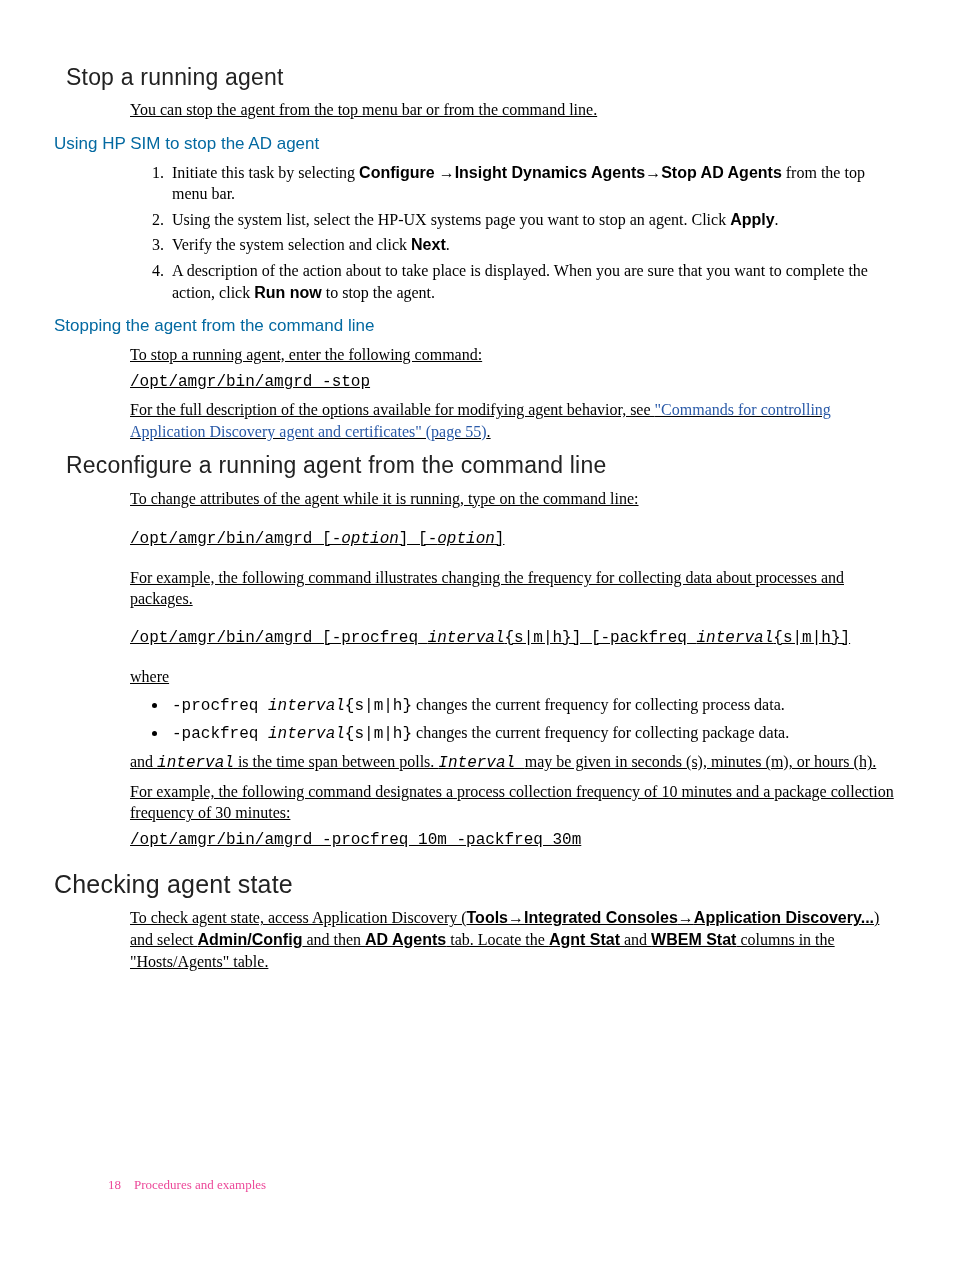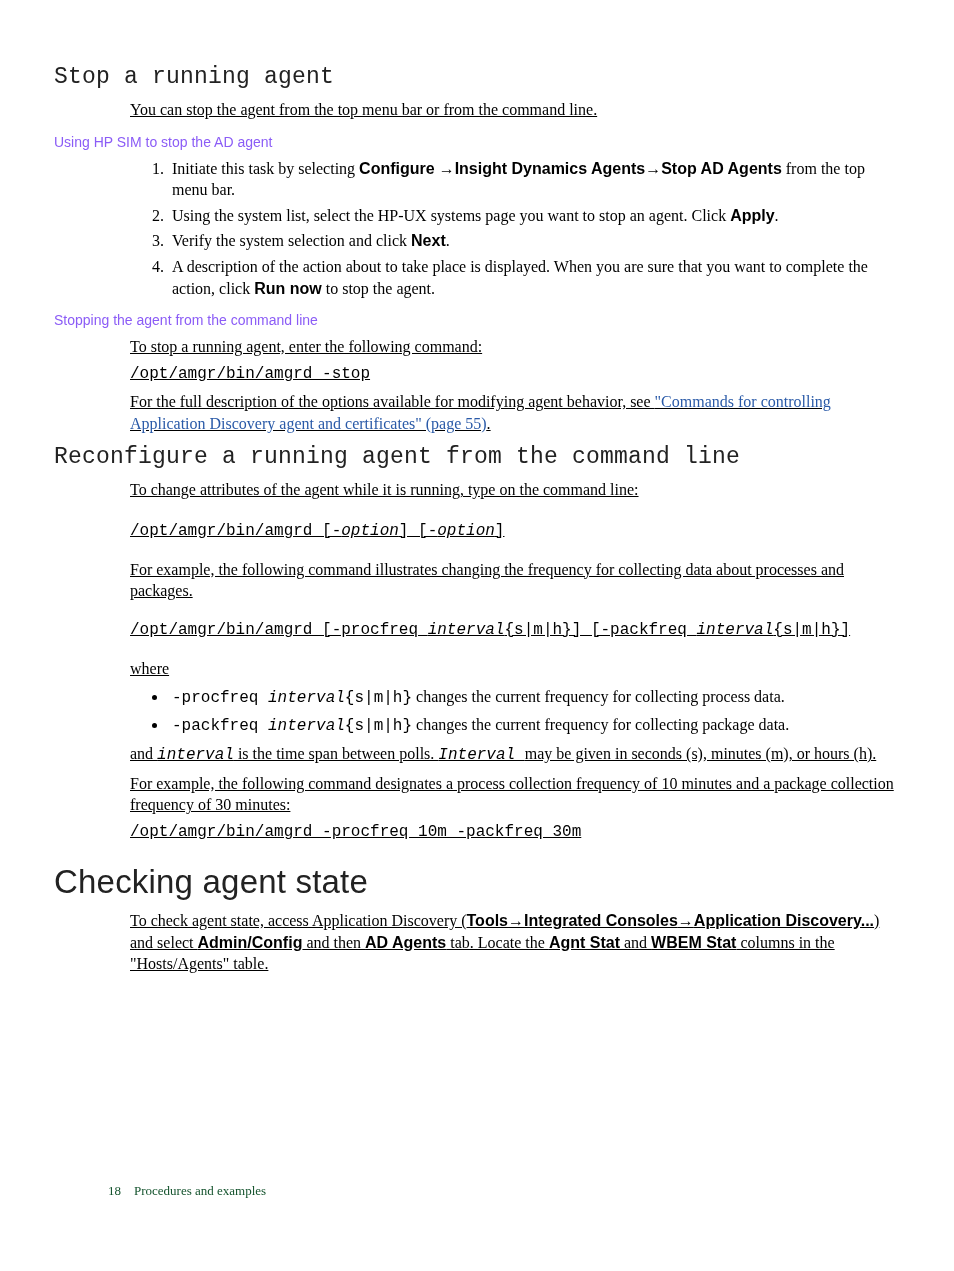--- a/index.html
+++ b/index.html
@@ -7,40 +7,40 @@
     padding: 54px 54px 40px 54px;
     font-family: "Palatino Linotype", "Book Antiqua", Palatino, Georgia, serif;
     font-size: 16px;
     line-height: 1.35;
     color: #000;
     width: 954px;
     box-sizing: border-box;
     background: #fff;
   }
   .h2 {
-    font-family: Liberation Mono, monospace;
+    font-family: Liberation Sans, sans-serif;
     font-weight: 300;
     font-size: 23px;
     color: #222;
-    margin: 8px 0 6px 0;
+    margin: 8px 0 6px 12px;
     letter-spacing: 0.2px;
   }
   .h1 {
     font-family: "Trebuchet MS", "Lucida Sans", Arial, sans-serif;
     font-weight: 300;
-    font-size: 33px;
+    font-size: 25px;
     color: #222;
     margin: 16px 0 6px 0;
     letter-spacing: 0.2px;
   }
   .h3 {
     font-family: "Trebuchet MS", "Lucida Sans", Arial, sans-serif;
     font-weight: 300;
-    font-size: 14px;
-    color: #8b5cf6;
+    font-size: 17px;
+    color: #0369a1;
     margin: 12px 0 6px 0;
   }
   .body-indent {
     margin-left: 76px;
     text-decoration: underline;
   }
   p { margin: 6px 0; }
   ol.steps {
     margin: 6px 0 6px 76px;
     padding-left: 38px;
@@ -67,24 +67,24 @@
   }
   .mono-italic {
     font-family: "Courier New", Courier, monospace;
     font-style: italic;
   }
   .link {
     color: #2a5aa8;
   }
   .footer {
     position: absolute;
-    bottom: 39px;
+    bottom: 45px;
     left: 54px;
     font-size: 13px;
-    color: #14532d;
+    color: #ec4899;
   }
   .page {
     position: relative;
     min-height: 1177px;
   }
 </style>
 </head>
 <body>
 
 <div class="page">

